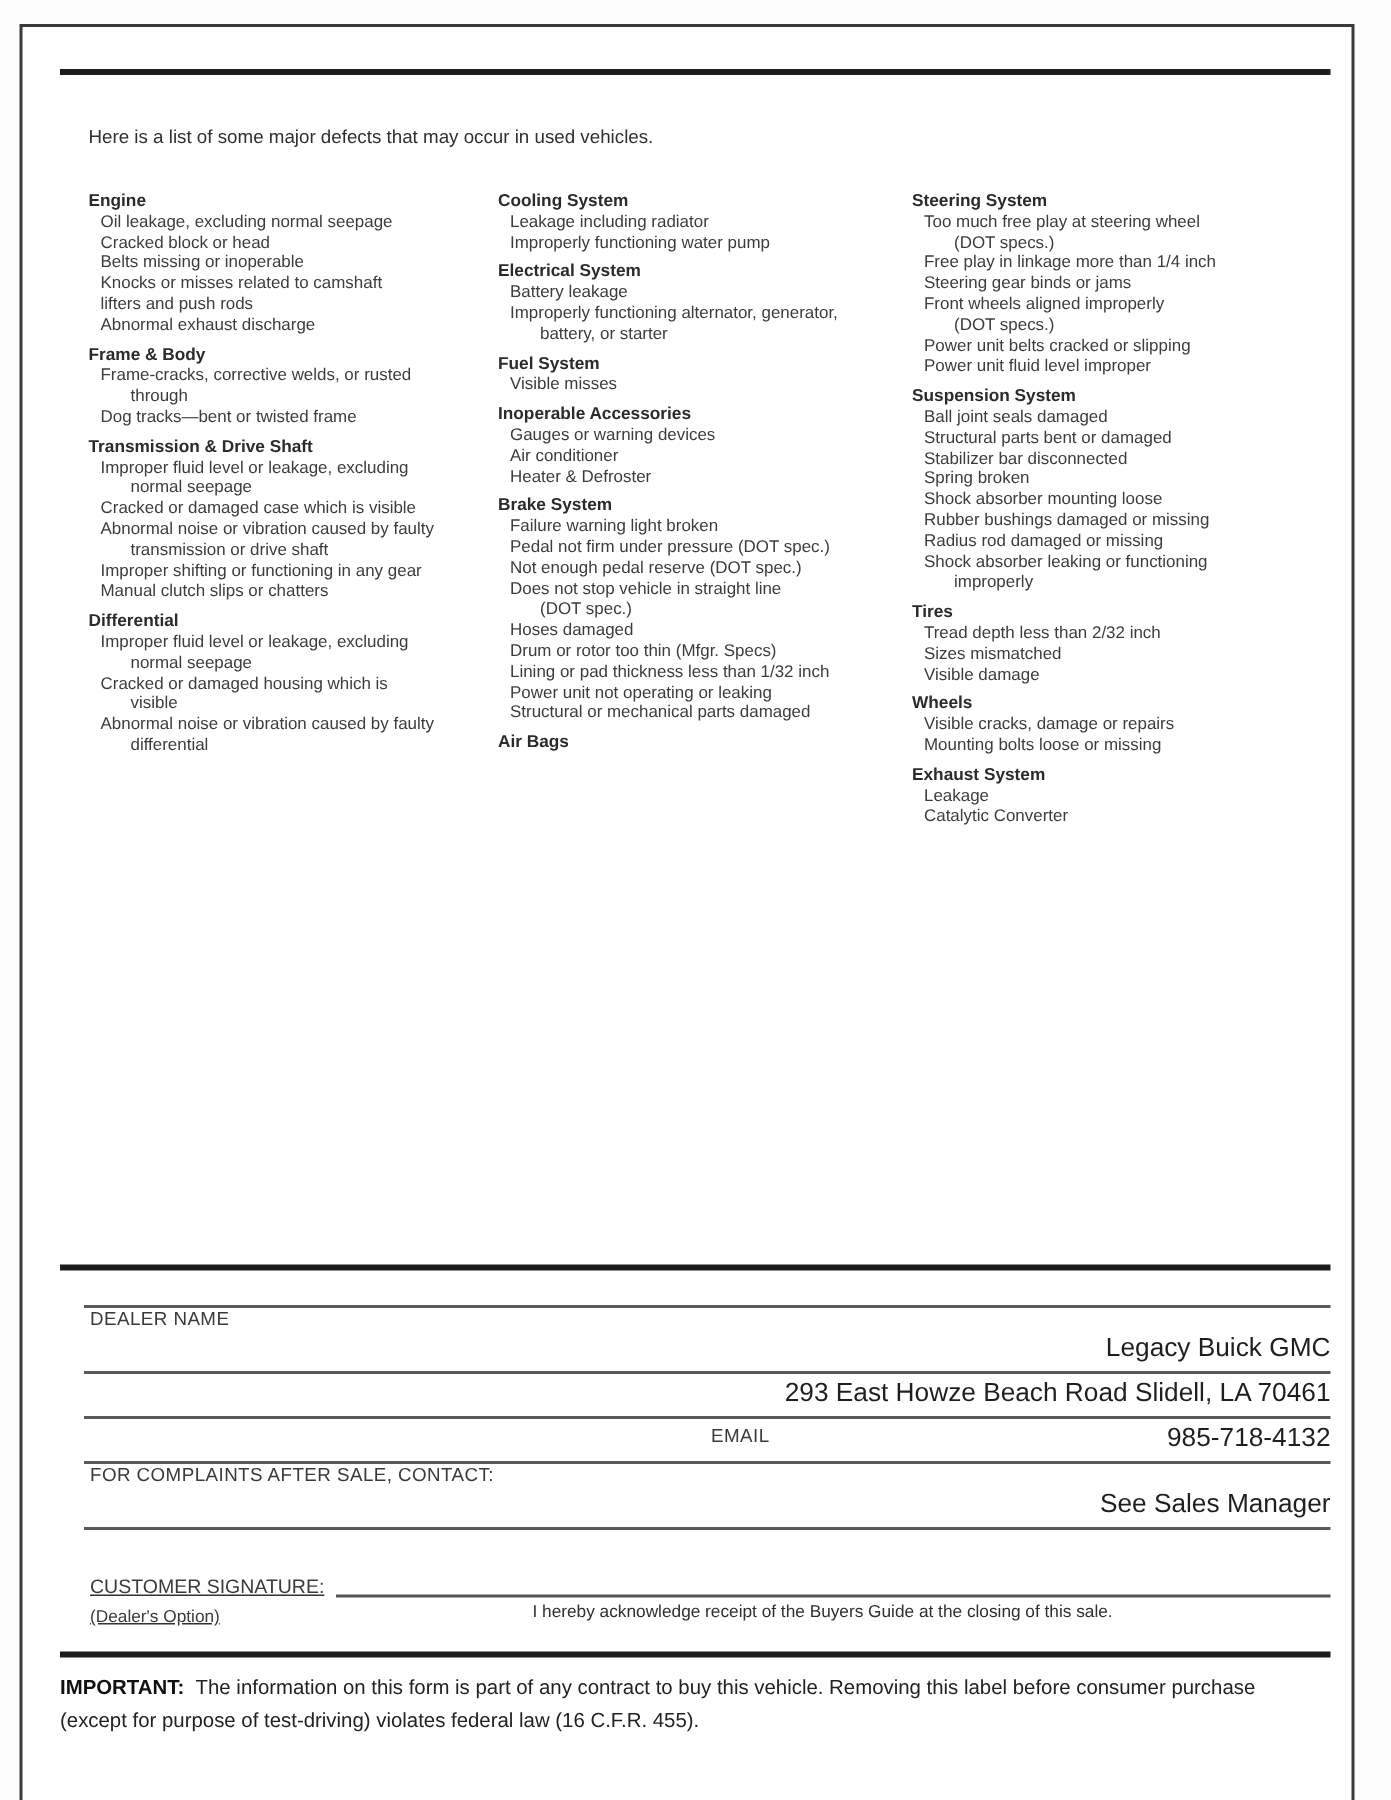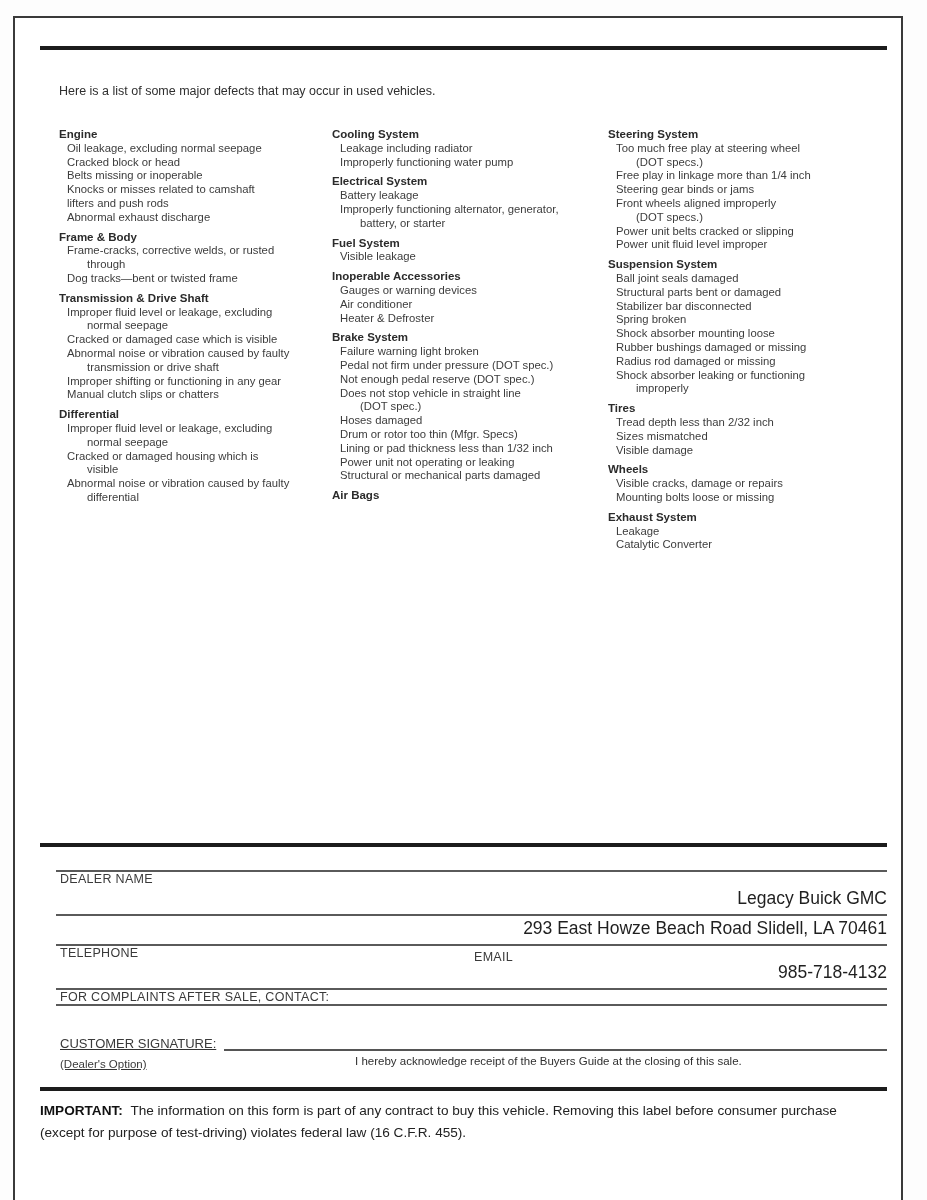--- a/index.html
+++ b/index.html
@@ -172,21 +172,21 @@
           <div class="dline ind1">Improperly functioning water pump</div>
         </div>
         <div class="section">
           <div class="sec-heading">Electrical System</div>
           <div class="dline ind1">Battery leakage</div>
           <div class="dline ind1">Improperly functioning alternator, generator,</div>
           <div class="dline ind2">battery, or starter</div>
         </div>
         <div class="section">
           <div class="sec-heading">Fuel System</div>
-          <div class="dline ind1">Visible leakage</div>
+          <div class="dline ind1">Visible misses</div>
         </div>
         <div class="section">
           <div class="sec-heading">Inoperable Accessories</div>
           <div class="dline ind1">Gauges or warning devices</div>
           <div class="dline ind1">Air conditioner</div>
           <div class="dline ind1">Heater &amp; Defroster</div>
         </div>
         <div class="section">
           <div class="sec-heading">Brake System</div>
           <div class="dline ind1">Failure warning light broken</div>
@@ -255,27 +255,27 @@
         <div class="field">
           <div class="field-label">DEALER NAME</div>
           <div class="field-value">Legacy Buick GMC</div>
         </div>
         <div class="field-rule"></div>
         <div class="field">
           <div class="field-value">293 East Howze Beach Road Slidell, LA 70461</div>
         </div>
         <div class="field-rule"></div>
         <div class="field">
-          <div class="field-label">TELEPHONE</div>
           <div class="field-label2">EMAIL</div>
           <div class="field-value">985-718-4132</div>
         </div>
         <div class="field-rule"></div>
         <div class="field">
           <div class="field-label">FOR COMPLAINTS AFTER SALE, CONTACT:</div>
+          <div class="field-value">See Sales Manager</div>
         </div>
         <div class="field-rule"></div>
       </div>
 
     <div class="sig-block">
       <div class="sig-line-row">
         <span class="sig-label">CUSTOMER SIGNATURE:</span>
         <span class="sig-line"></span>
       </div>
       <div class="sig-sub-row">

